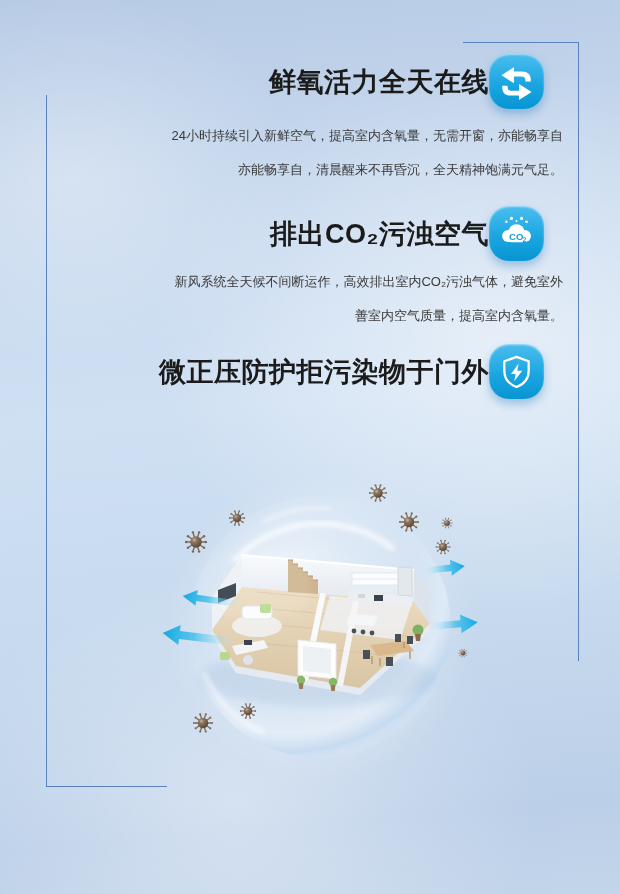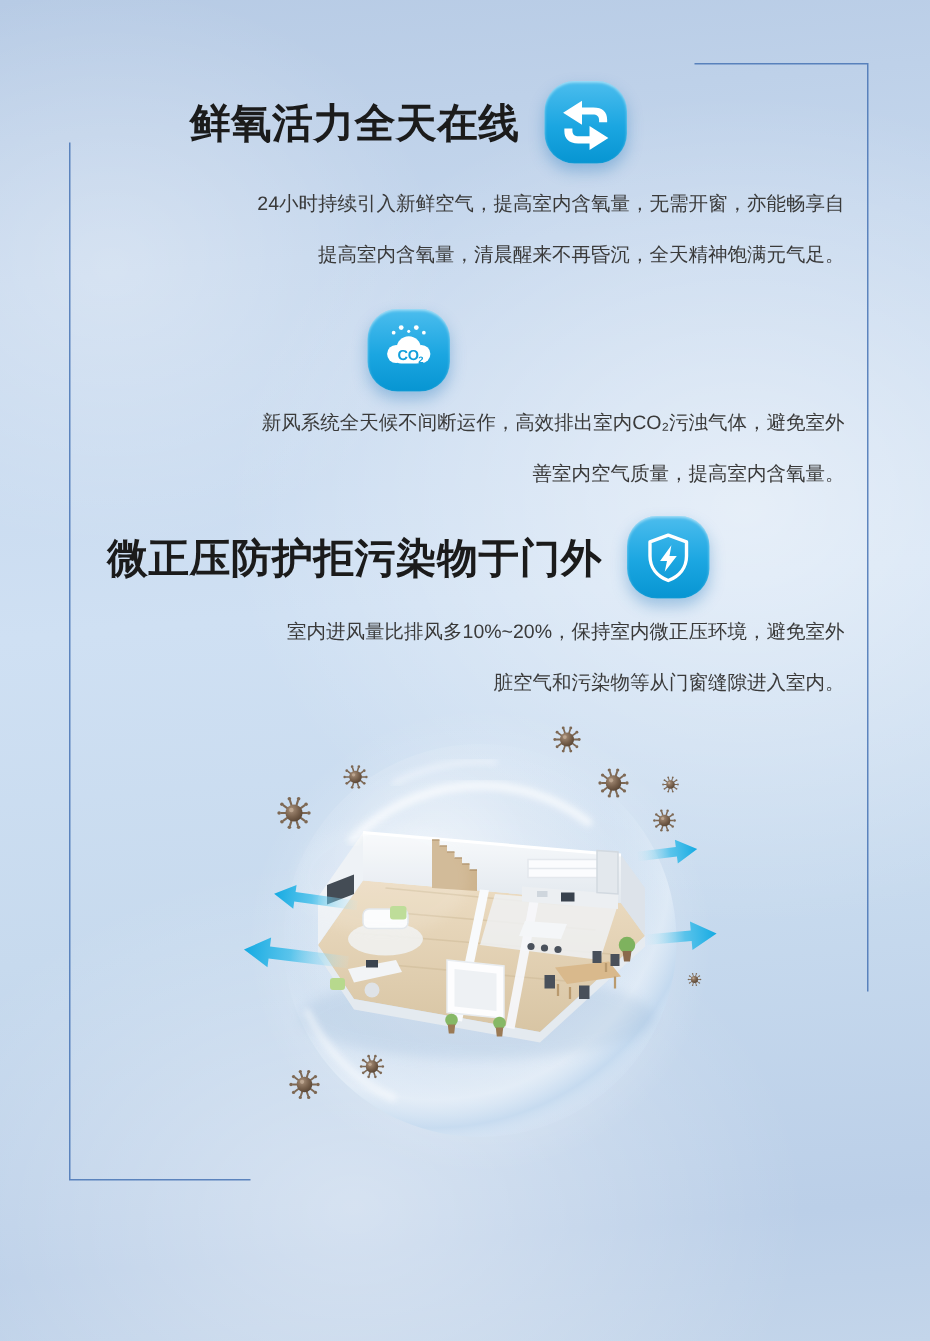--- a/index.html
+++ b/index.html
@@ -10,21 +10,21 @@
       radial-gradient(90% 50% at 80% 38%, rgba(255,255,255,.50), rgba(255,255,255,0) 62%),
       radial-gradient(60% 35% at 12% 20%, rgba(255,255,255,.30), rgba(255,255,255,0) 60%),
       radial-gradient(75% 40% at 38% 90%, rgba(255,255,255,.38), rgba(255,255,255,0) 65%),
       linear-gradient(175deg,#b7cbe5 0%,#c5d7ed 20%,#cfe0f3 45%,#c7daee 68%,#bbcfe8 90%,#c3d5ea 100%);
   }
   
   .bracket{position:absolute;z-index:1;}
   .bracket-tr{left:463px;top:42px;width:115px;height:618px;border-top:1.5px solid rgba(70,115,180,.85);border-right:1.5px solid rgba(70,115,180,.85);}
   .bracket-bl{left:46px;top:95px;width:120px;height:691px;border-left:1.5px solid rgba(70,115,180,.85);border-bottom:1.5px solid rgba(70,115,180,.85);}
   
-  .title-row{position:absolute;left:0;right:0;display:flex;align-items:center;justify-content:center;gap:16px;padding-right:76px;z-index:2;}
+  .title-row{position:absolute;left:0;right:0;display:flex;align-items:center;justify-content:flex-end;gap:0;padding-right:76px;z-index:2;}
   .t1{top:54px;} .t2{top:206px;} .t3{top:344px;}
   .sec-title{font-size:27px;font-weight:700;color:#1b1b1b;white-space:nowrap;letter-spacing:.5px;}
   .sec-icon{width:55px;height:55px;border-radius:20px;flex:0 0 55px;
     background:linear-gradient(180deg,#4cbdee 0%,#1ba6e1 55%,#0795d2 100%);
     box-shadow:0 5px 10px rgba(25,115,185,.35), inset 0 1px 2px rgba(255,255,255,.55);
     display:flex;align-items:center;justify-content:center;}
   .sec-icon svg{width:47px;height:47px;display:block;}
   
   .body-block{position:absolute;left:20px;right:57px;text-align:right;z-index:2;color:#3a3a3a;font-size:13px;line-height:34px;}
   .b1{top:119px;} .b2{top:265px;} .b3{top:404px;}
@@ -45,24 +45,25 @@
     <div class="sec-icon">
       <svg viewBox="0 0 56 56">
         <path d="M10 20.5 L25 11 L25 16.2 L34 16.2 C41.5 16.2 45 19.8 45 26 L45 28 L38.6 28 L38.6 26.5 C38.6 23.3 37 21.9 33.4 21.9 L25 21.9 L25 30 Z" fill="#ffffff"></path>
         <path d="M10 20.5 L25 11 L25 16.2 L34 16.2 C41.5 16.2 45 19.8 45 26 L45 28 L38.6 28 L38.6 26.5 C38.6 23.3 37 21.9 33.4 21.9 L25 21.9 L25 30 Z" fill="#ffffff" transform="rotate(180 28 30.5)"></path>
       </svg>
     </div>
   </div>
 
   <div class="body-block b1">
     <div class="body-line">24小时持续引入新鲜空气，提高室内含氧量，无需开窗，亦能畅享自</div>
-    <div class="body-line">提高室内含氧量，清晨醒来不再昏沉，全天精神饱满元气足。</div>
+    <div class="body-line">亦能畅享自，清晨醒来不再昏沉，全天精神饱满元气足。</div>
   </div>
 
   <div class="title-row t2">
+    <div class="sec-title">排出CO₂污浊空气</div>
     <div class="sec-icon">
       <svg viewBox="0 0 56 56">
         <circle cx="16" cy="14" r="1.5" fill="#fff"></circle>
         <circle cx="22" cy="10" r="1.9" fill="#fff"></circle>
         <circle cx="28" cy="13" r="1.2" fill="#fff"></circle>
         <circle cx="34" cy="10" r="1.9" fill="#fff"></circle>
         <circle cx="40" cy="14" r="1.5" fill="#fff"></circle>
         <g>
           <circle cx="18" cy="31" r="7.2" fill="#fff"></circle>
           <circle cx="28" cy="26.5" r="9.6" fill="#fff"></circle>
@@ -83,24 +84,20 @@
   <div class="title-row t3">
     <div class="sec-title">微正压防护拒污染物于门外</div>
     <div class="sec-icon">
       <svg viewBox="0 0 56 56">
         <path d="M28 10.5 L42.5 15.8 V27 C42.5 36 37 43 28 46.5 C19 43 13.5 36 13.5 27 V15.8 Z" fill="none" stroke="#ffffff" stroke-width="2.7" stroke-linejoin="round"></path>
         <path d="M30.5 18.5 L21.5 31 H27 L25.2 39.5 L34.8 27 H29 Z" fill="#ffffff"></path>
       </svg>
     </div>
   </div>
 
-  <div class="body-block b3">
-    <div class="body-line">室内进风量比排风多10%~20%，保持室内微正压环境，避免室外</div>
-    <div class="body-line">脏空气和污染物等从门窗缝隙进入室内。</div>
-  </div>
 
   <svg class="scene" viewBox="0 0 620 424">
     <defs>
       <radialGradient id="glow" cx="50%" cy="50%" r="50%">
         <stop offset="0%" stop-color="#ffffff" stop-opacity=".45"></stop>
         <stop offset="70%" stop-color="#ffffff" stop-opacity=".18"></stop>
         <stop offset="100%" stop-color="#ffffff" stop-opacity="0"></stop>
       </radialGradient>
       <radialGradient id="bub" cx="38%" cy="30%" r="72%">
         <stop offset="0%" stop-color="#ffffff" stop-opacity=".55"></stop>

